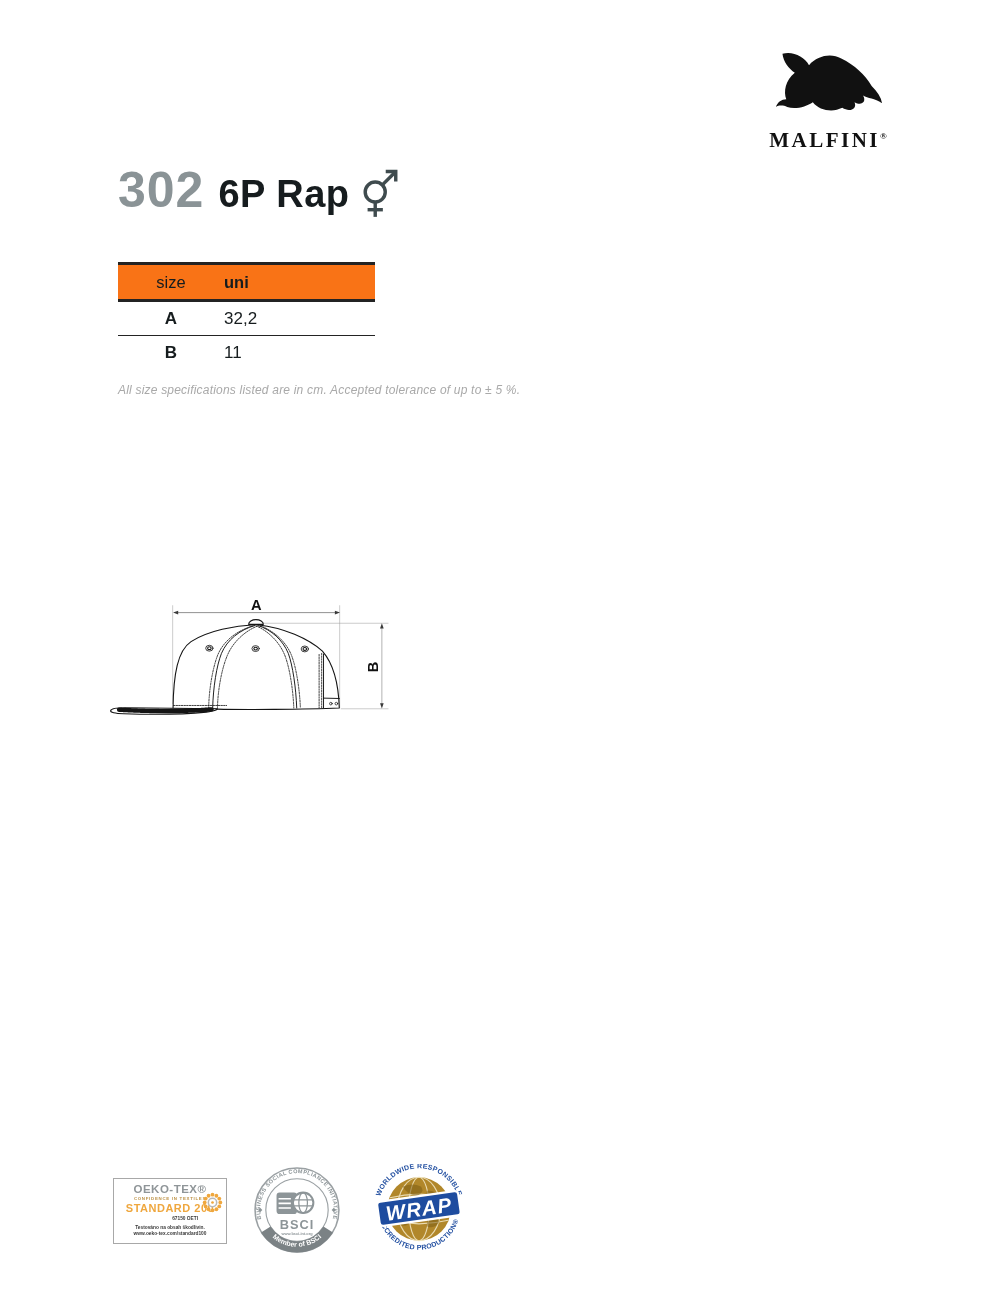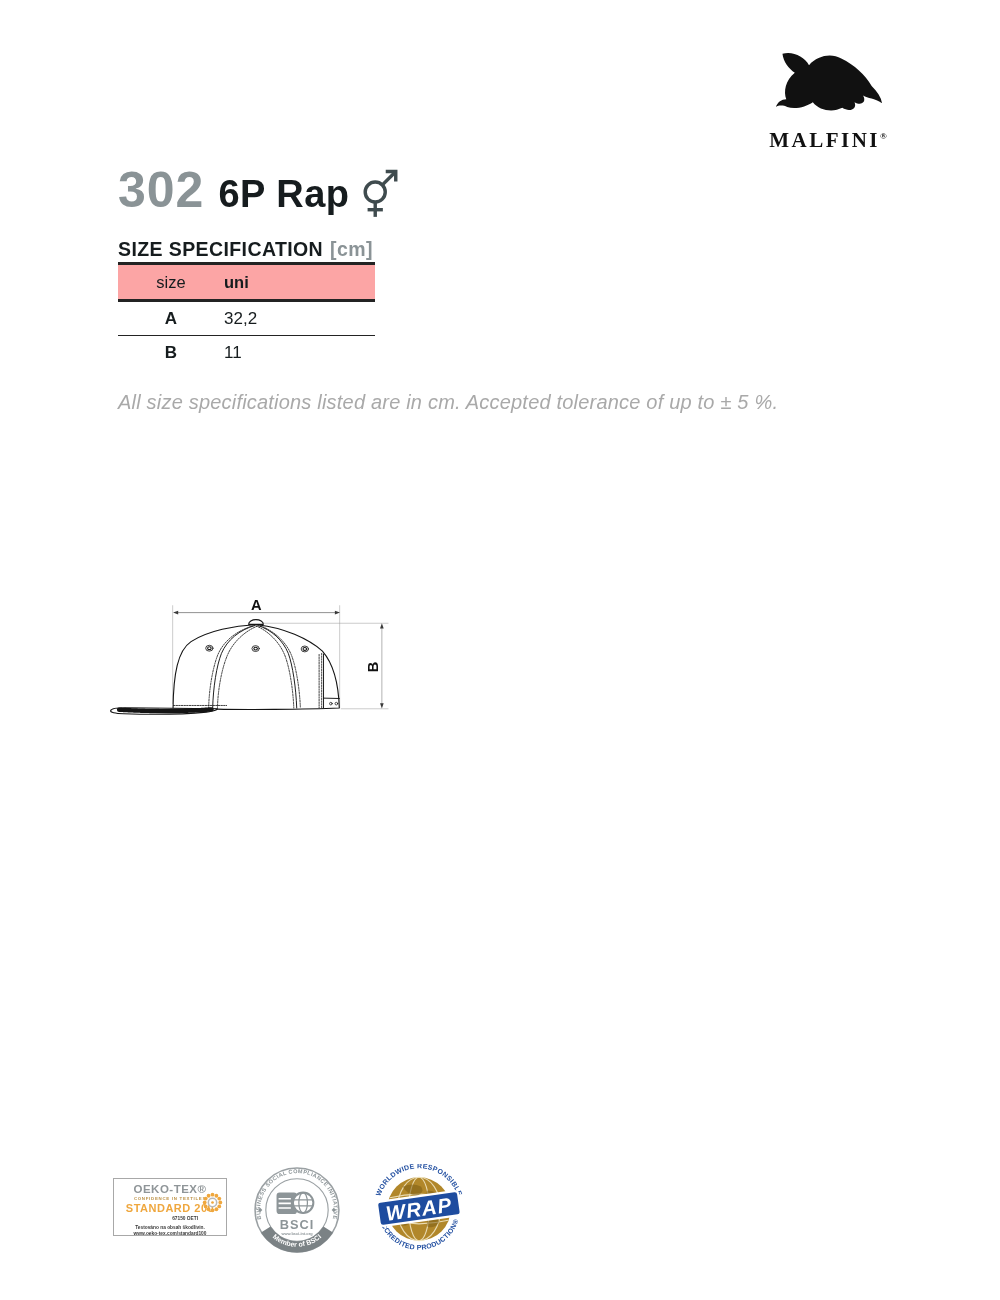--- a/index.html
+++ b/index.html
@@ -20,36 +20,36 @@
   .title .gender{align-self:flex-start;margin-left:9px;margin-top:3px;}
 
   
   .spec-head{position:absolute;left:118px;top:238px;display:flex;align-items:baseline;
              font-size:19.5px;font-weight:800;letter-spacing:.4px;}
   .spec-head .unit{color:#8a9396;margin-left:7px;}
 
   
   .spec-table{position:absolute;left:118px;top:262px;width:257px;border-top:3px solid #232323;}
   .tr{display:flex;align-items:center;height:33px;font-size:17px;}
-  .tr.head{background:#fca5a5;height:34px;border-bottom:3px solid #232323;font-size:16.5px;}
+  .tr.head{background:#f97316;height:34px;border-bottom:3px solid #232323;font-size:16.5px;}
   .tr.a{border-bottom:1.5px solid #232323;}
   .c1{width:106px;text-align:center;}
   .c2{width:120px;text-align:left;}
   .tr.head .c2{font-weight:700;}
   .dim-cell{font-weight:800;}
 
-  .note{position:absolute;left:118px;top:371px;font-size:20px;font-style:italic;
+  .note{position:absolute;left:118px;top:371px;font-size:12px;font-style:italic;
         color:#a9a9a9;letter-spacing:.2px;}
 
   
   .diagram{position:absolute;left:100px;top:595px;}
   .dim-label{font-family:"Liberation Sans",sans-serif;font-weight:700;font-size:40px;fill:#111;}
 
   
-  .oeko{position:absolute;left:113px;top:1178px;width:114px;height:58px;border:1.5px solid #a8a8a8;
+  .oeko{position:absolute;left:113px;top:1178px;width:114px;height:66px;border:1.5px solid #a8a8a8;
         box-sizing:border-box;text-align:center;line-height:1.25;padding-top:3px;}
   .oeko .l1{font-size:11.5px;font-weight:800;color:#8f9598;letter-spacing:.5px;}
   .oeko .l2{font-size:4.4px;font-weight:700;color:#bd9145;letter-spacing:.7px;}
   .oeko .l3{font-size:11px;font-weight:800;color:#efa73e;letter-spacing:.5px;}
   .oeko .l4{font-size:4.8px;font-weight:800;color:#3a3a3a;text-align:right;padding-right:28px;}
   .oeko .l5{font-size:4.8px;font-weight:700;color:#3a3a3a;margin-top:3px;}
   .oeko .l6{font-size:4.8px;font-weight:700;color:#3a3a3a;}
   .oeko .flower{position:absolute;right:3px;top:13px;}
 
   .bsci-svg{position:absolute;left:252px;top:1165px;}
@@ -74,24 +74,20 @@
       <g fill="none" stroke="#3f4b4e" stroke-width="3.6">
         <circle cx="17" cy="27" r="10.5"></circle>
         <path d="M17,37.5 L17,53"></path>
         <path d="M9,45.5 L25,45.5"></path>
         <path d="M24.5,19.5 L37,7"></path>
         <path d="M28,5.5 L38.5,5.5 L38.5,16"></path>
       </g>
     </svg>
   </div>
 
-  <div class="spec-head">
-    <span>SIZE SPECIFICATION</span>
-    <span class="unit">[cm]</span>
-  </div>
 
   <div class="spec-table">
     <div class="tr head">
       <div class="c1">size</div>
       <div class="c2">uni</div>
     </div>
     <div class="tr a">
       <div class="c1 dim-cell">A</div>
       <div class="c2">32,2</div>
     </div>

